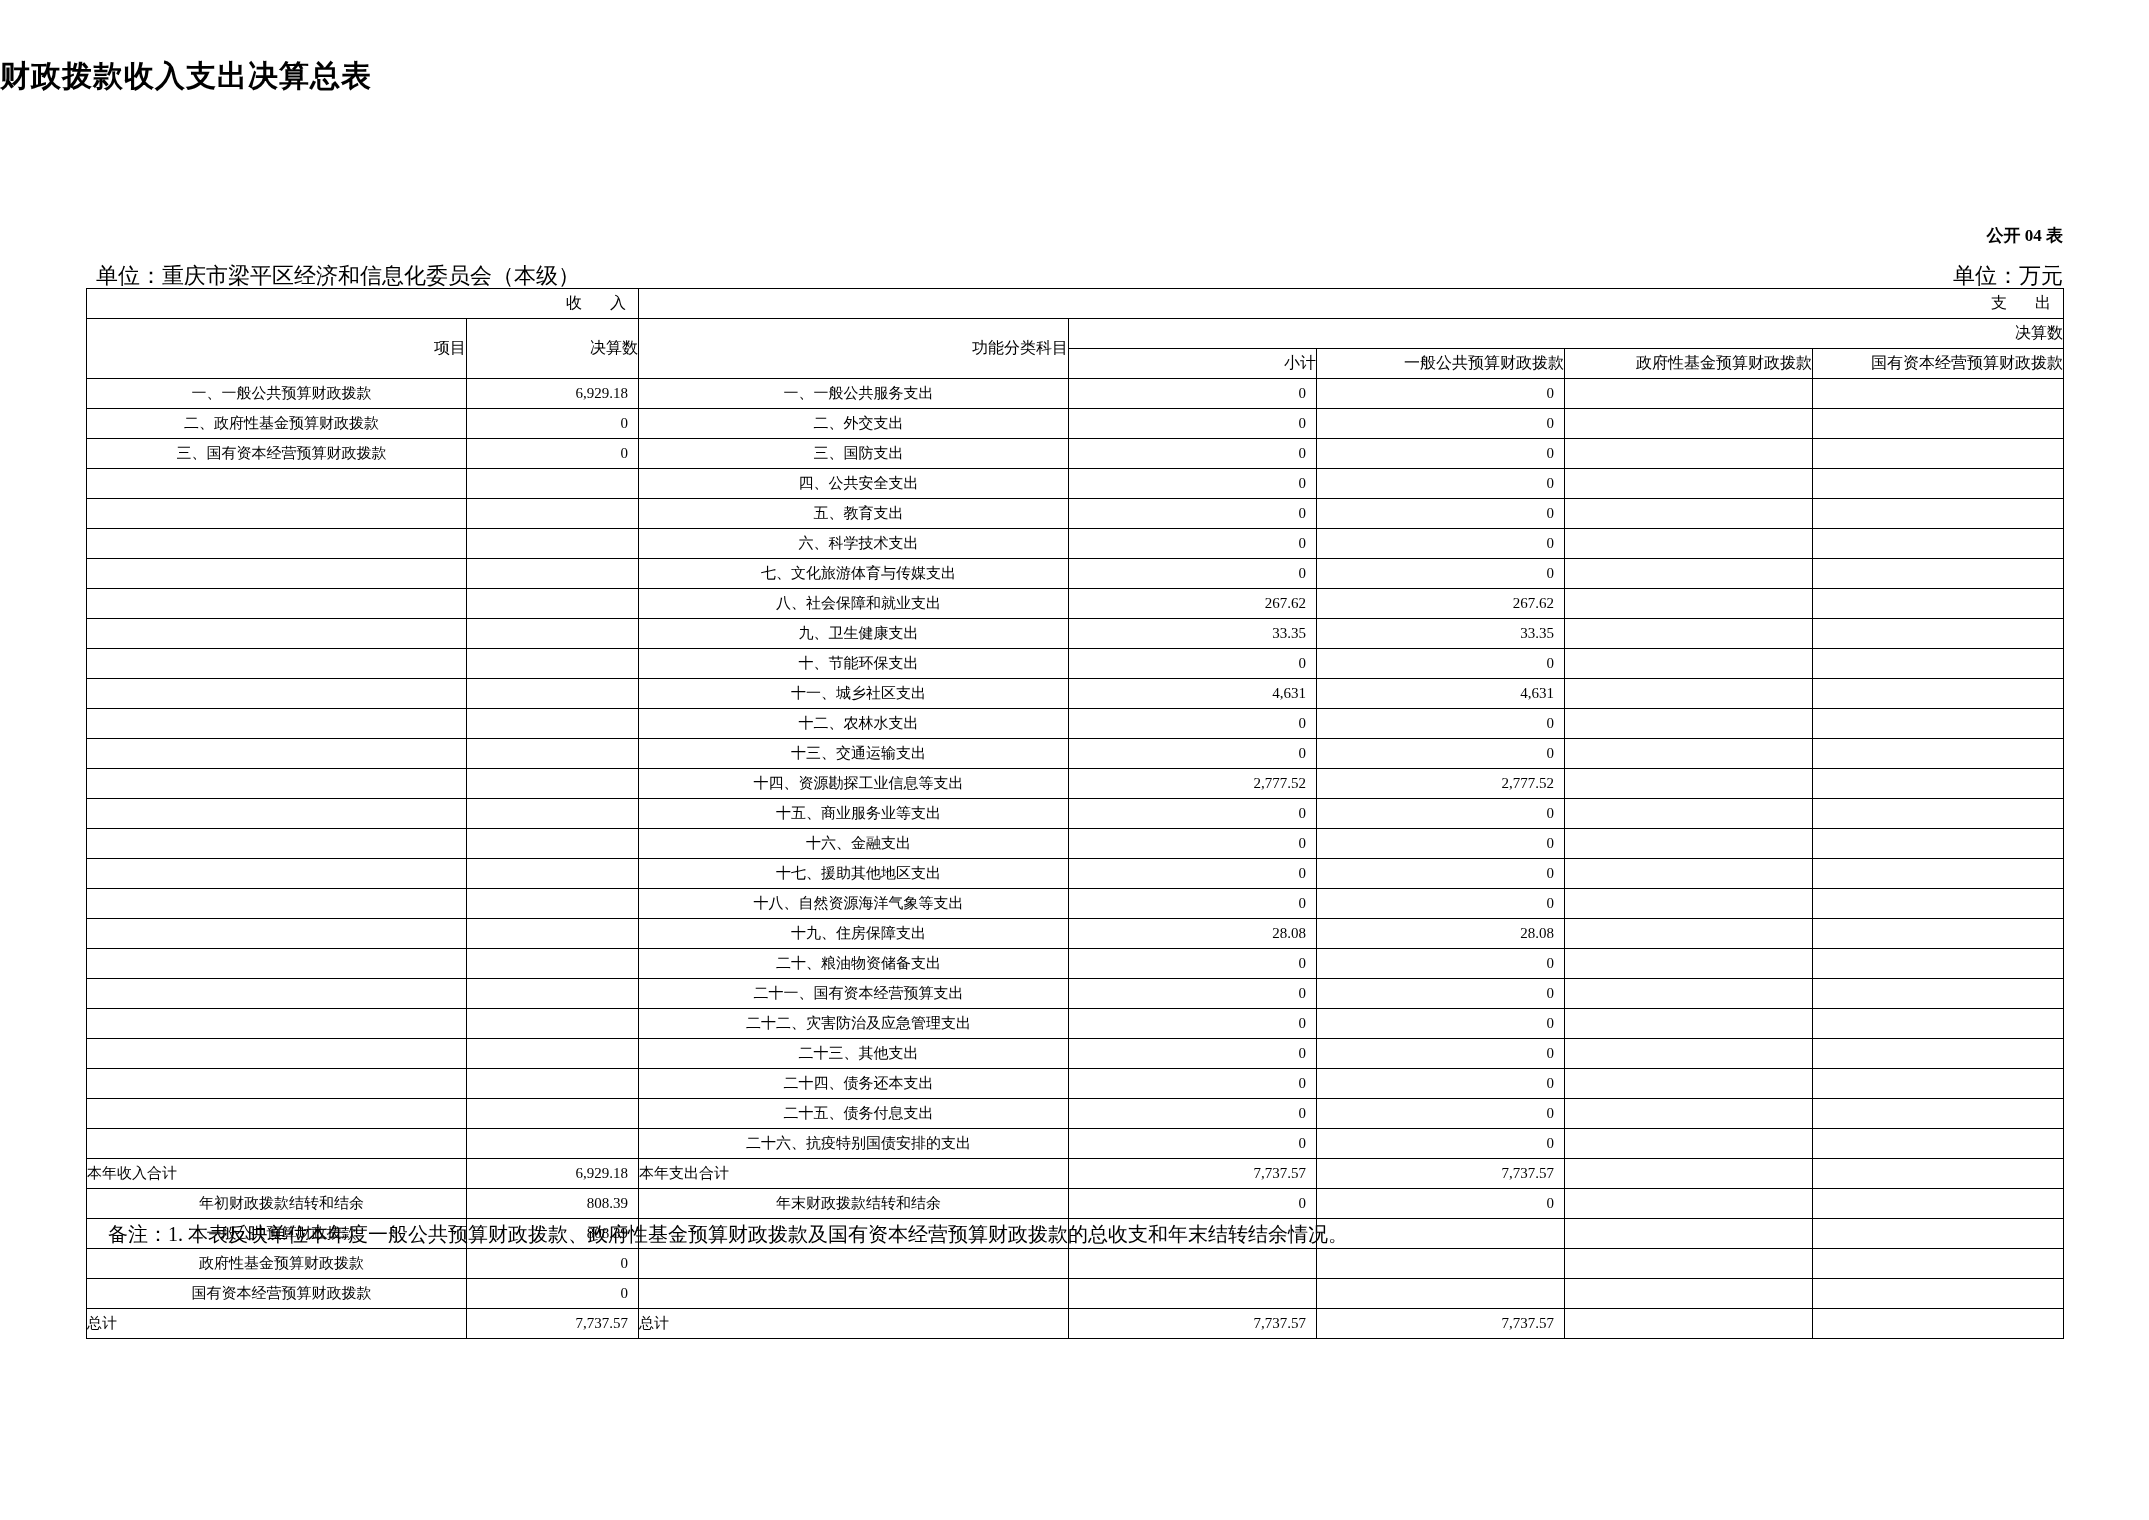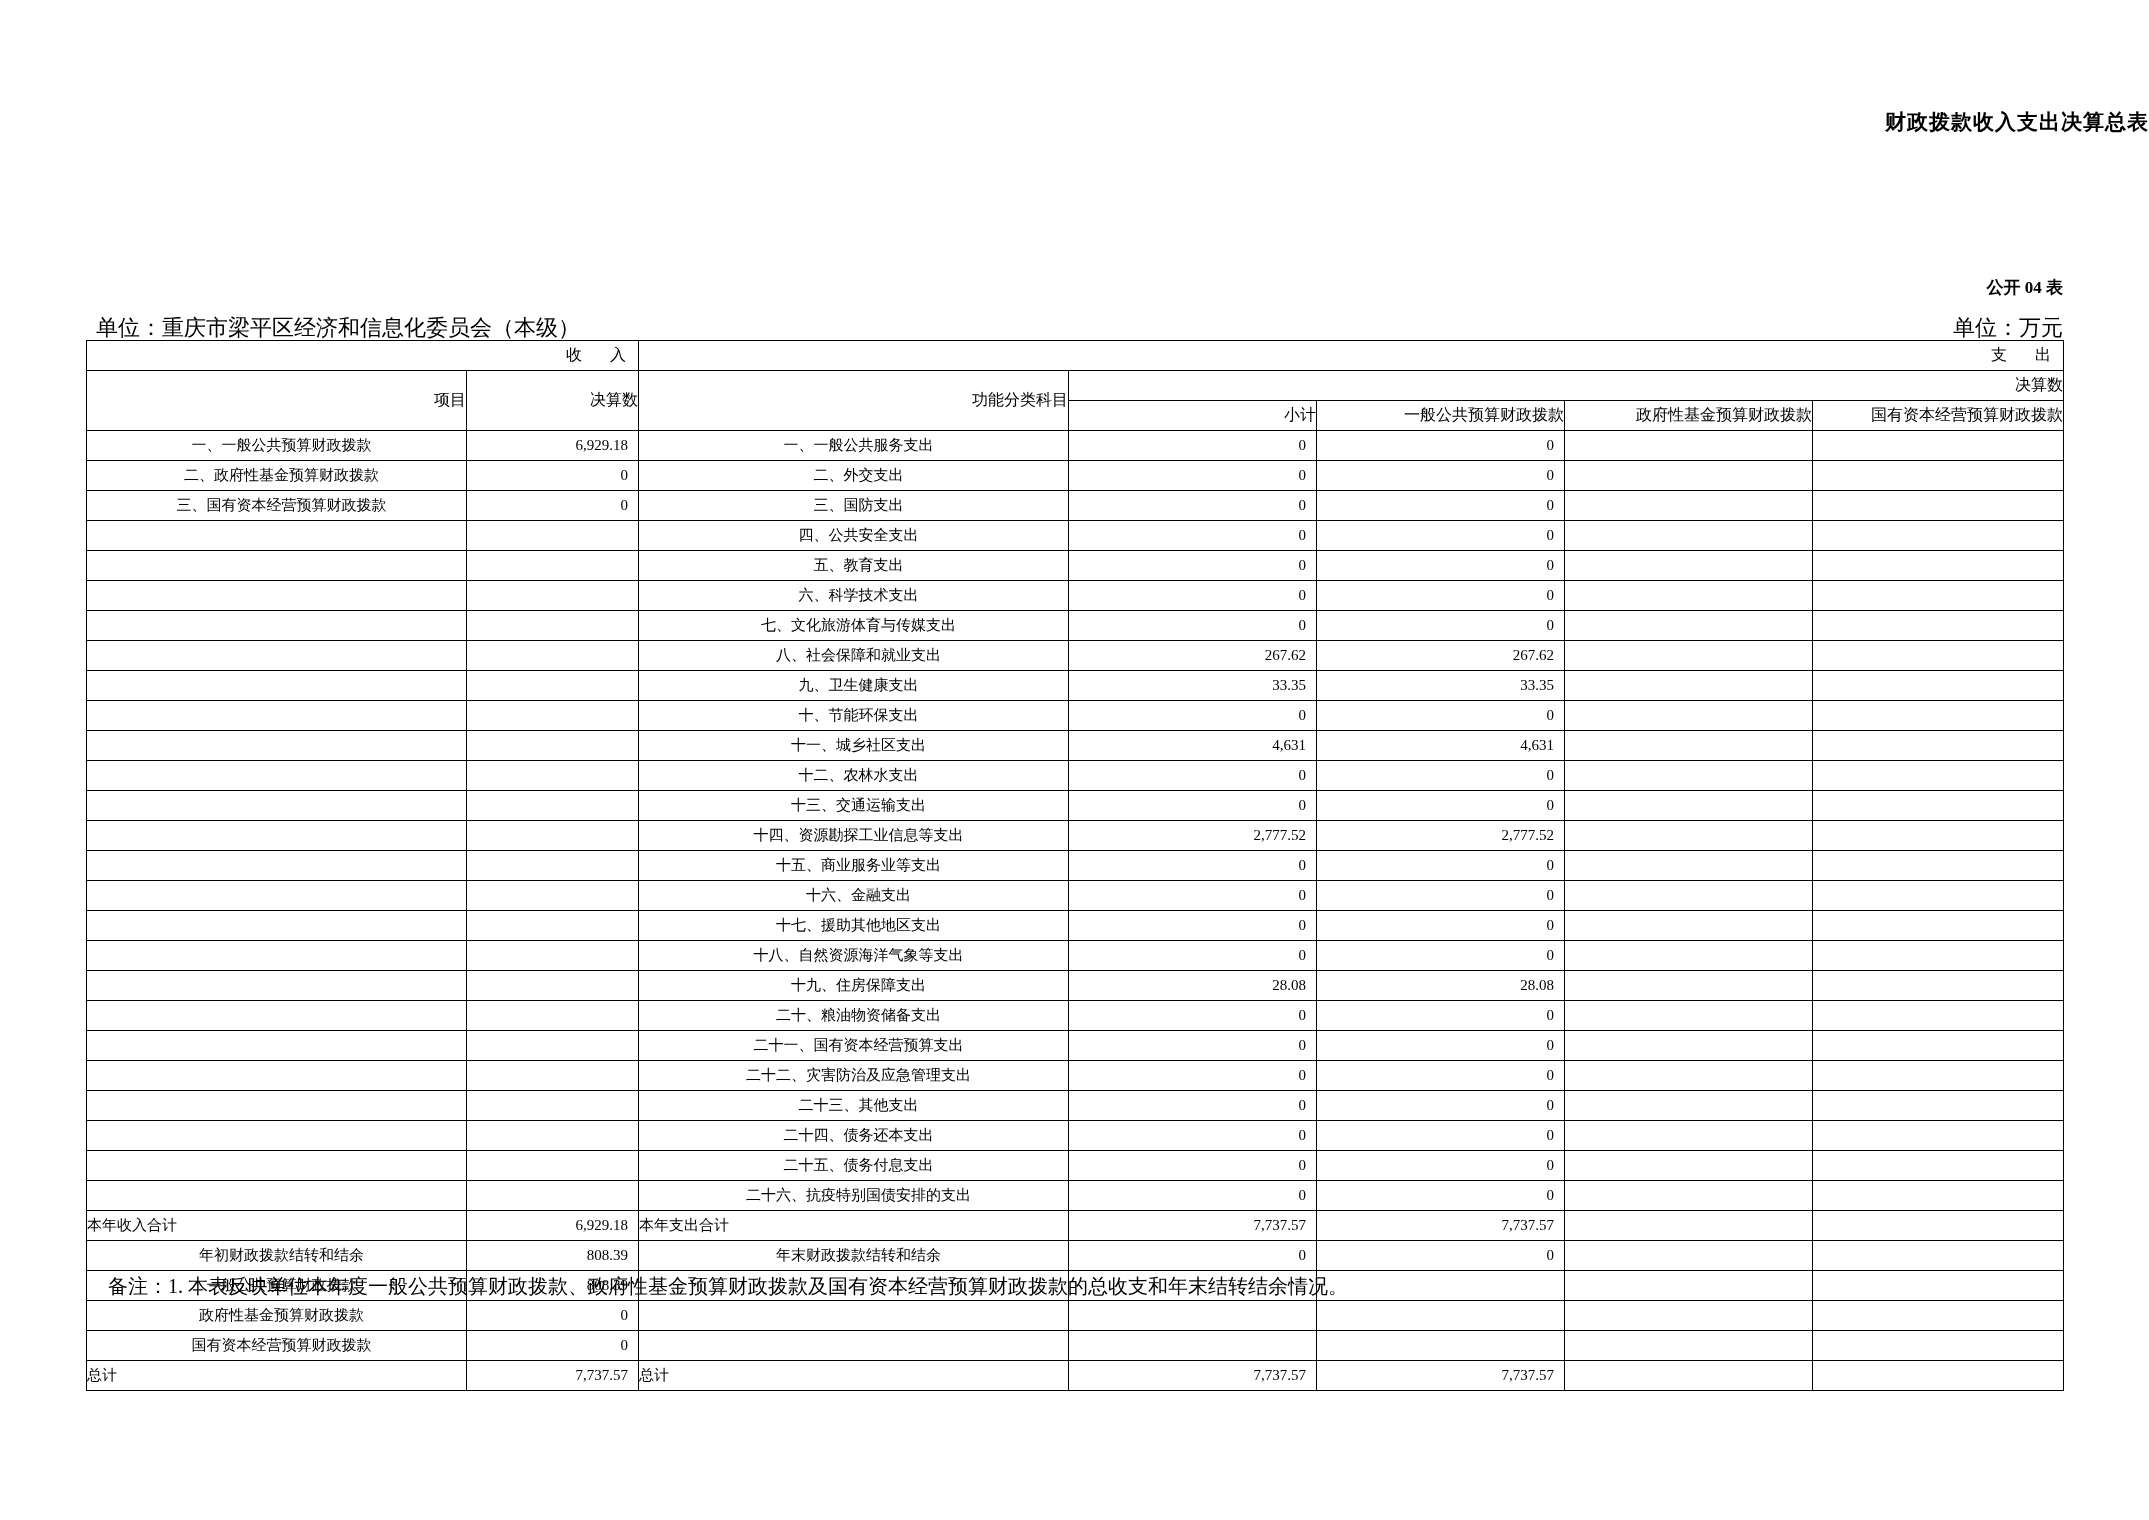--- a/index.html
+++ b/index.html
@@ -16,25 +16,25 @@
     overflow: hidden;
   }
   .page {
     position: relative;
     width: 2149px;
     height: 1520px;
     box-sizing: border-box;
     padding: 0;
   }
   .title {
-    text-align: right;
-    font-size: 21px;
+    text-align: left;
+    font-size: 30px;
     font-weight: bold;
     letter-spacing: 1px;
-    margin-top: 108px;
+    margin-top: 56px;
   }
   .form-no {
     position: absolute;
     right: 86px;
     top: 168px;
     font-size: 17px;
     font-weight: bold;
   }
   .meta-row {
     position: absolute;

